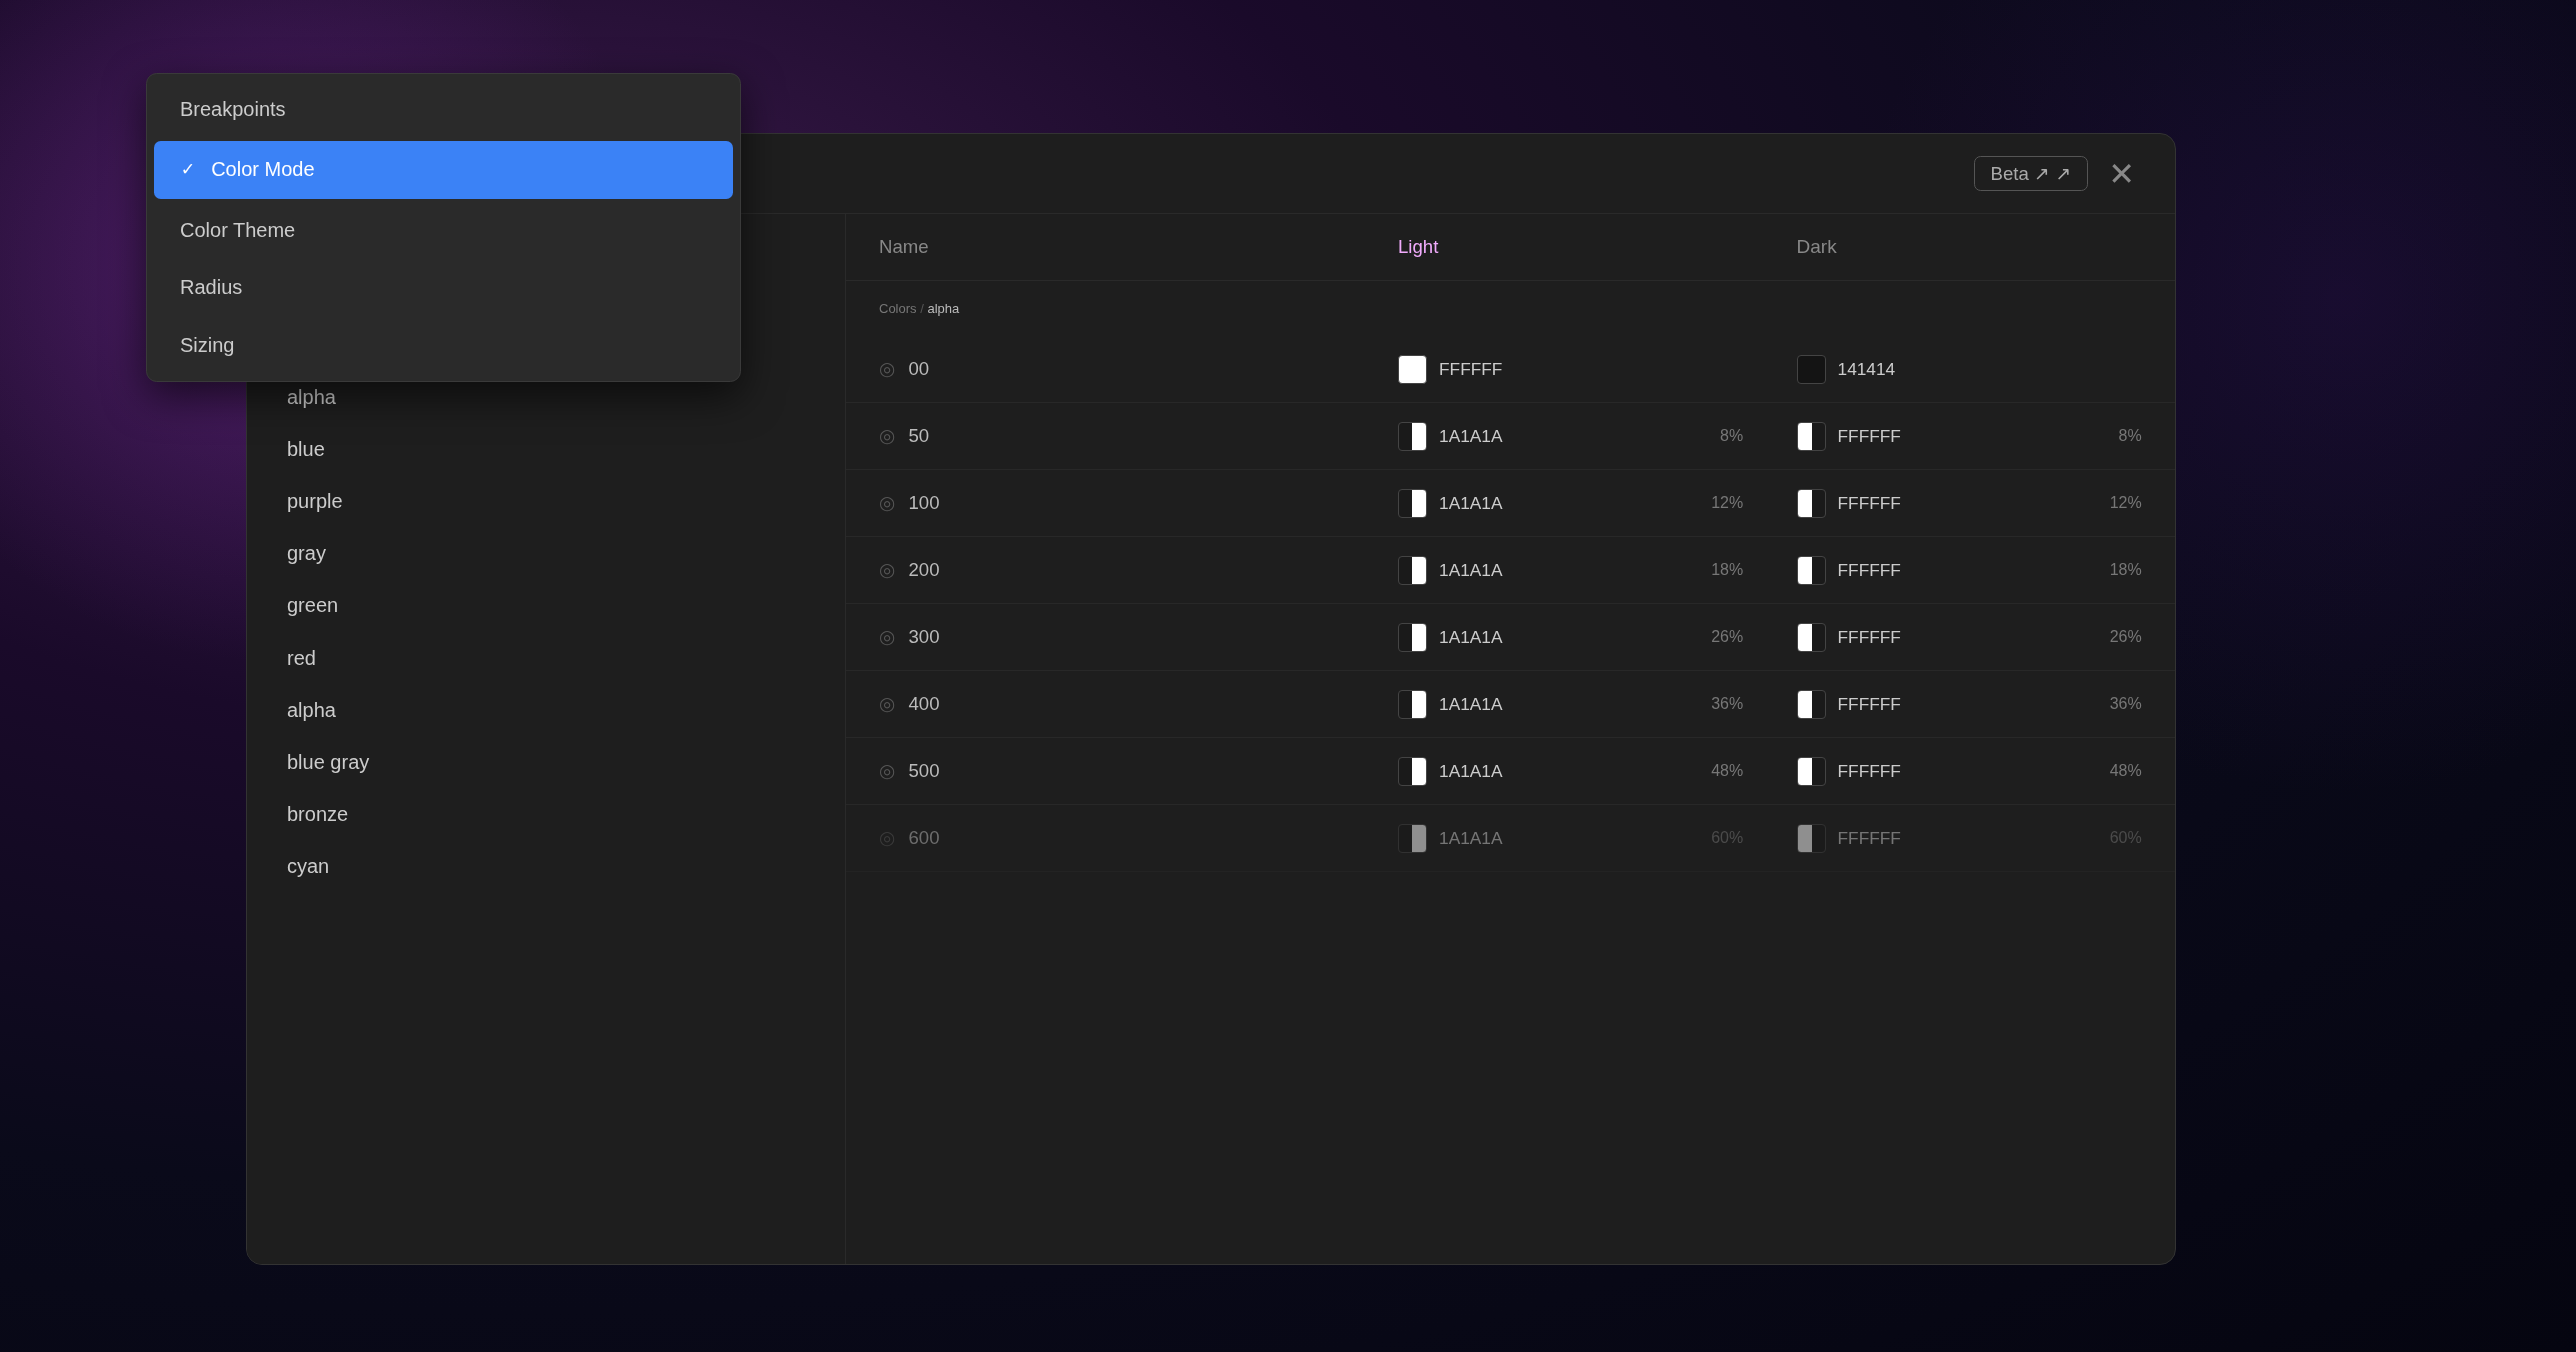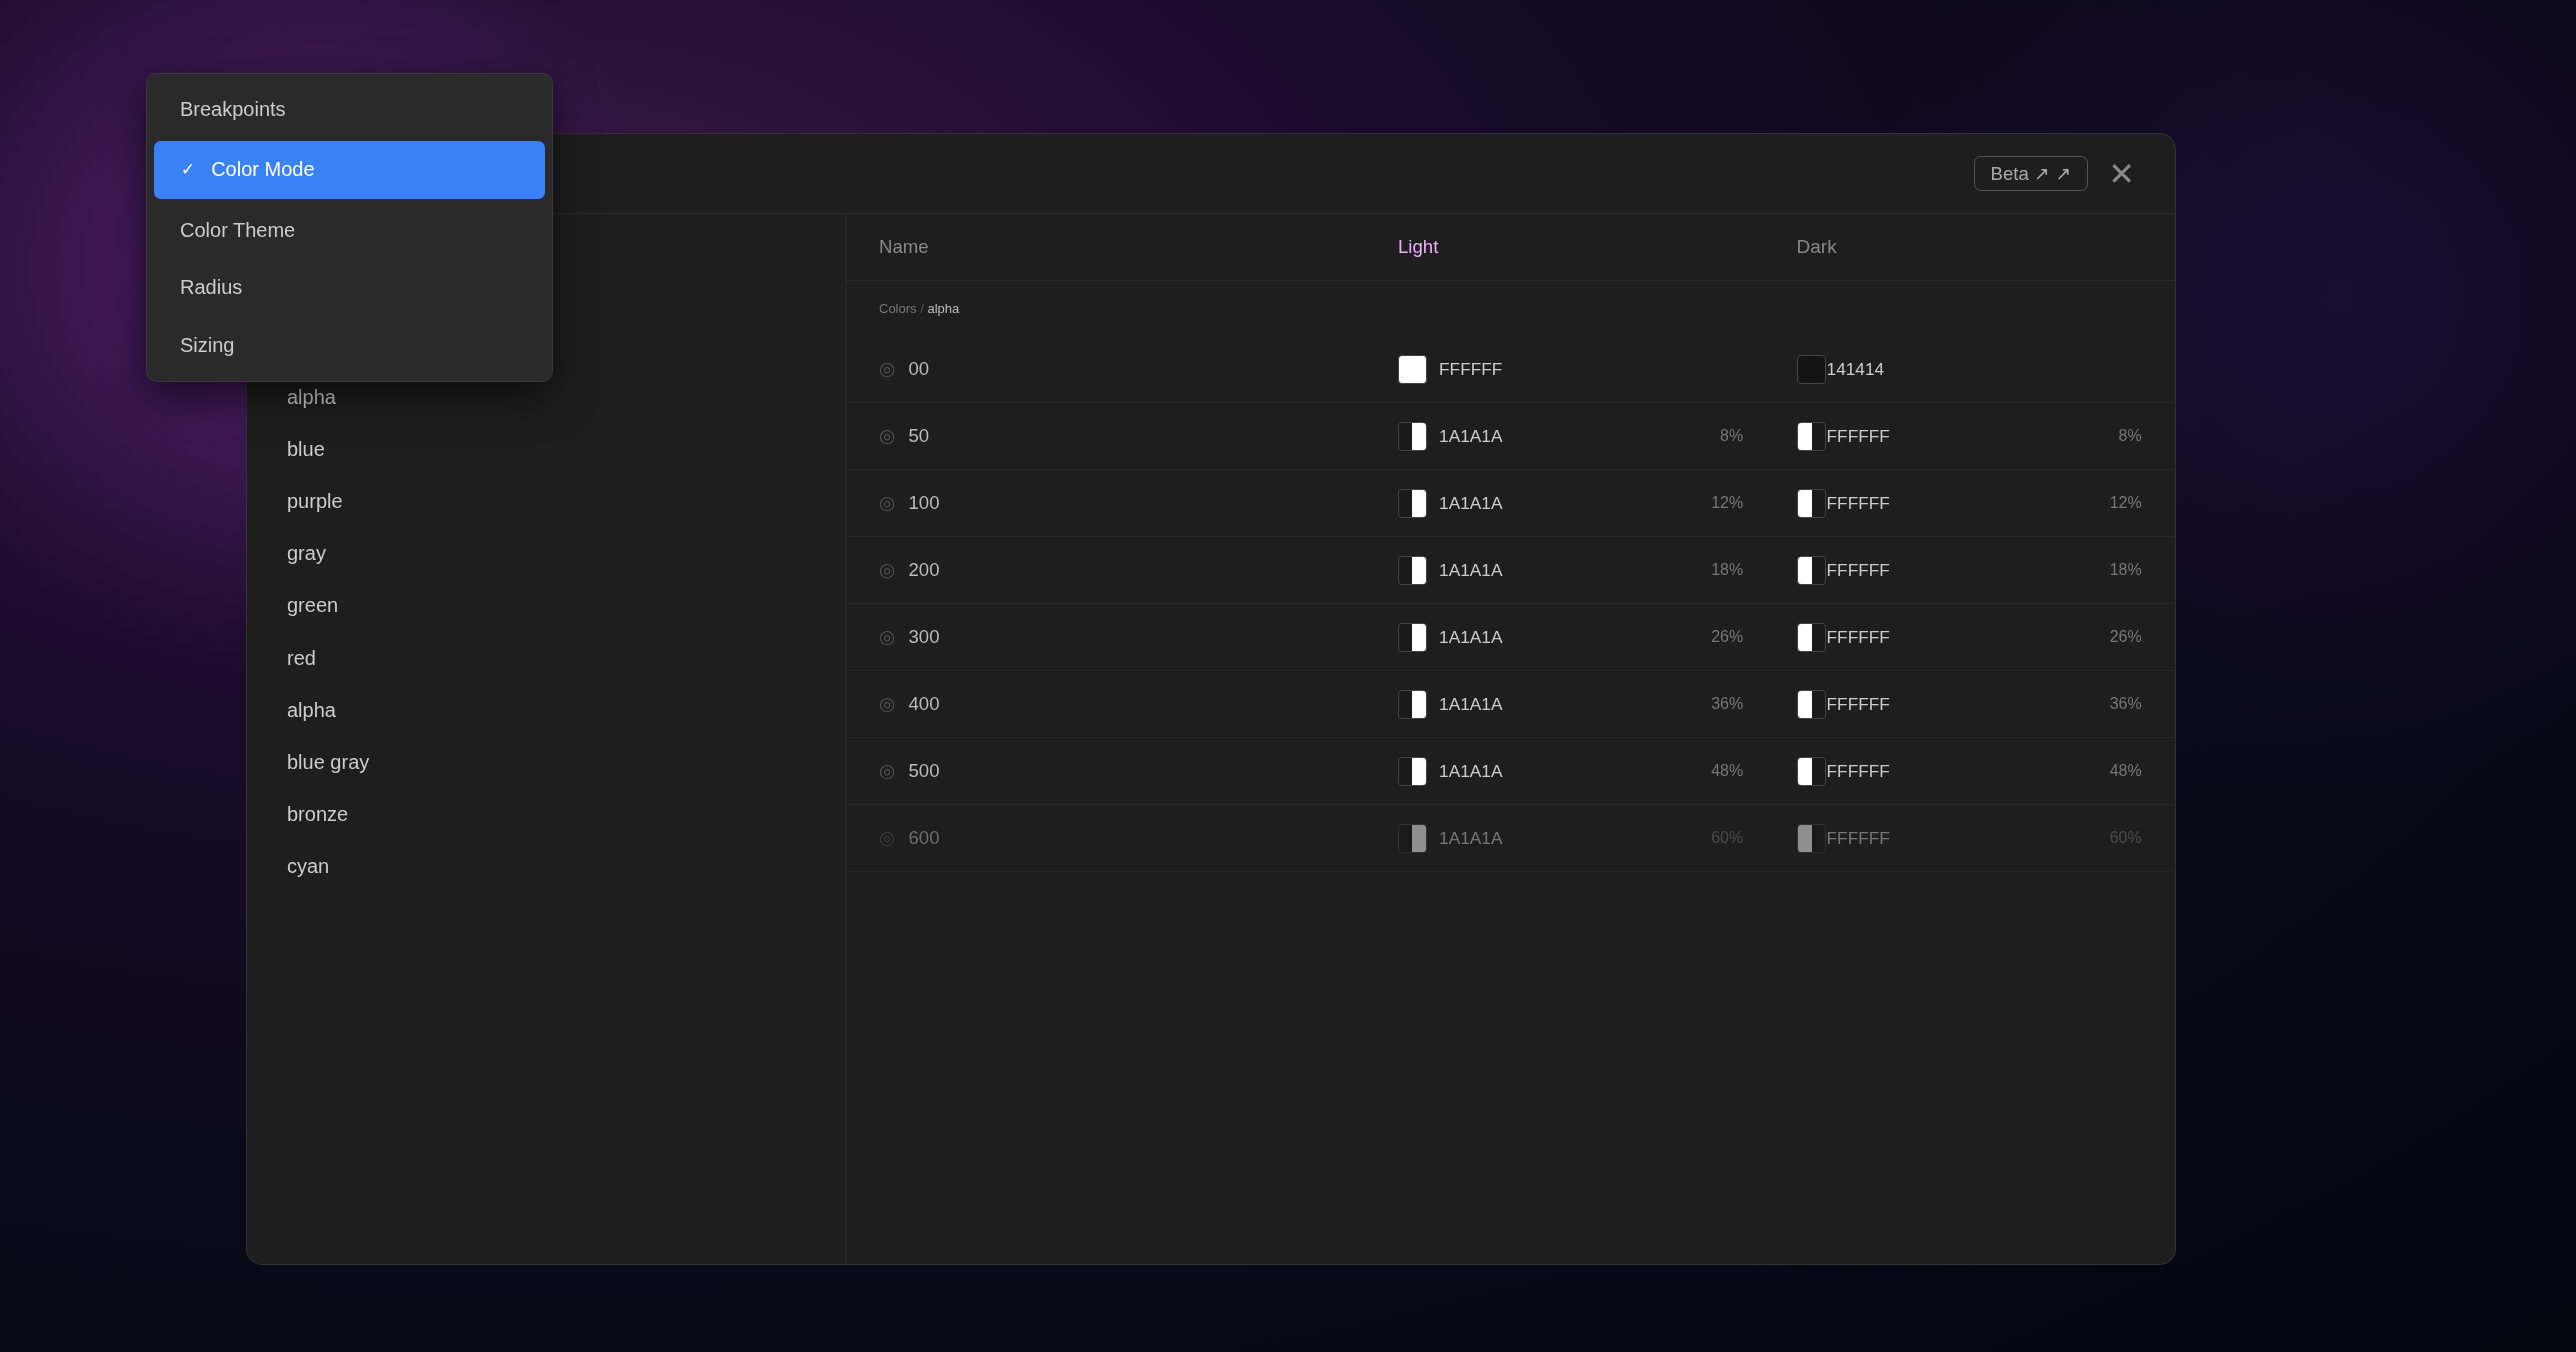--- a/index.html
+++ b/index.html
@@ -249,21 +249,21 @@
       gap: 12px;
       color: #ccc;
       font-size: 17.3px;
     }
 
     .td-dark {
       flex: 1;
       padding: 0 20px;
       display: flex;
       align-items: center;
-      gap: 1px;
+      gap: 12px;
       color: #ccc;
       font-size: 17.3px;
     }
 
     .color-swatch {
       width: 29px;
       height: 29px;
       border-radius: 4px;
       border: 0.7px solid #444;
       flex-shrink: 0;
@@ -283,21 +283,21 @@
       font-size: 16px;
       margin-left: auto;
       padding-right: 13.3px;
     }
 
     
     .dropdown-menu {
       position: absolute;
       top: 73px;
       left: 146px;
-      width: 407px;
+      width: 595px;
       background: #2a2a2a;
       border: 0.7px solid #3a3a3a;
       border-radius: 10.7px;
       box-shadow: 0 13.3px 40px rgba(0,0,0,0.6);
       z-index: 1000;
       padding: 6.7px 0;
     }
 
     .menu-item {
       display: flex;

